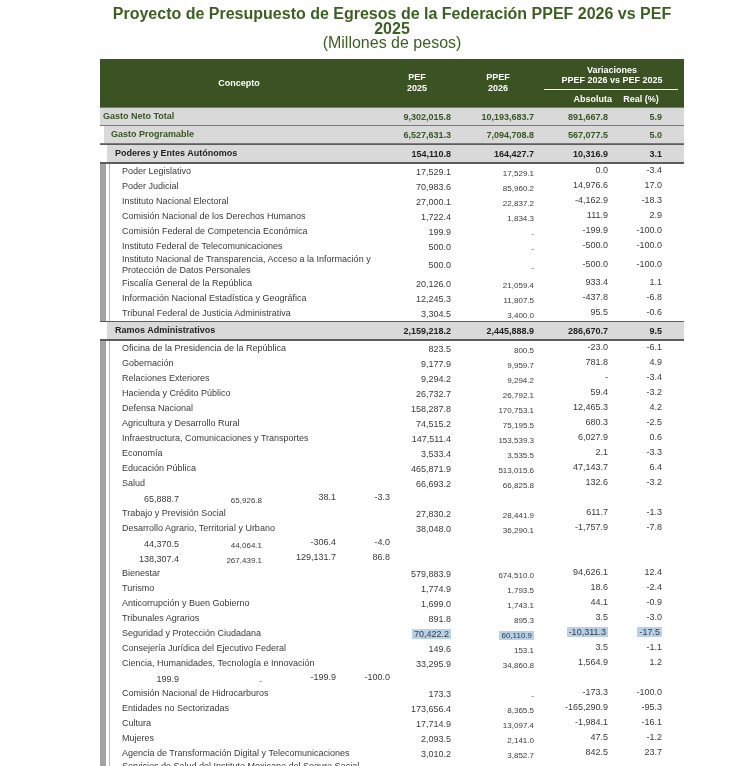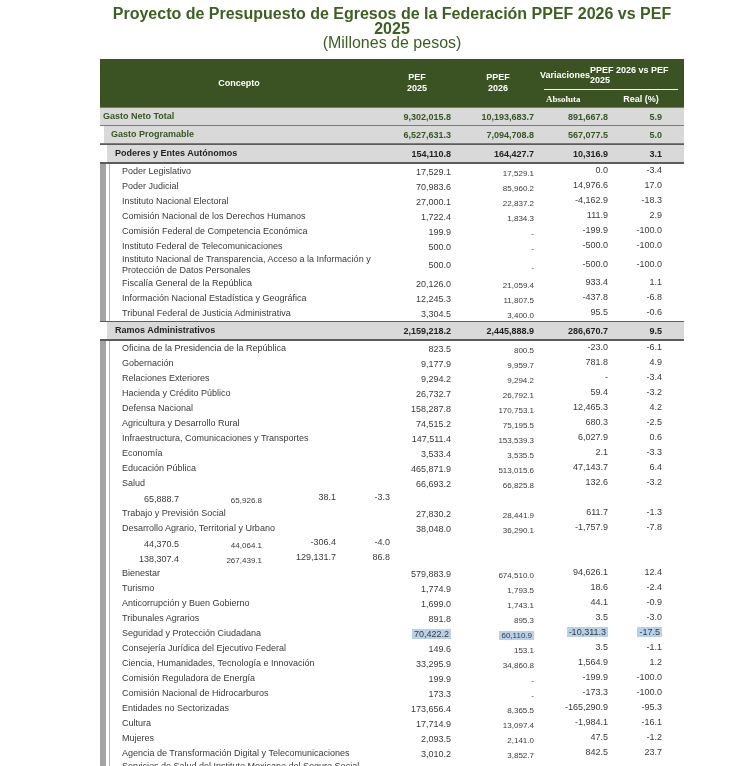--- a/index.html
+++ b/index.html
@@ -21,24 +21,24 @@
   
   .thead{
     display:flex;align-items:stretch;height:48px;
     background:var(--header-bg,#3b5323);color:#fff;font-size:9px;font-weight:bold;
   }
   .th{display:flex;flex-direction:column;align-items:center;justify-content:center;line-height:11px;}
   .th-concepto{flex:1;}
   .th-pef{width:78px;}
   .th-ppef{width:84px;}
   .th-var{width:144px;display:flex;flex-direction:column;}
-  .var-top{flex:1;display:flex;flex-direction:row;align-items:center;justify-content:center;line-height:10px;padding-top:3px;}
+  .var-top{flex:1;display:flex;flex-direction:column;align-items:center;justify-content:center;line-height:10px;padding-top:3px;}
   .var-line{height:1px;background:#fff;margin:1px 6px 0 4px;}
   .var-sub{height:17px;display:flex;align-items:center;}
-  .var-abs{width:72px;text-align:left;padding-left:6px;box-sizing:border-box;font-family:Liberation Serif, serif;}
+  .var-abs{width:72px;text-align:right;padding-left:6px;box-sizing:border-box;}
   .var-real{width:72px;text-align:center;padding-right:14px;box-sizing:border-box;}
   
   .tbody{border-bottom:2px solid #4a5d2e;}
   .row{display:flex;align-items:center;font-size:9px;}
   .cell{box-sizing:border-box;}
   .c-label{flex:1;line-height:11px;padding-right:4px;}
   .c-pef{width:78px;text-align:right;padding-right:5px;}
   .c-ppef{width:84px;text-align:right;padding-right:6px;}
   .c-abs{width:72px;text-align:right;padding-right:4px;}
   .c-real{width:72px;text-align:right;padding-right:22px;}
@@ -339,21 +339,20 @@
           <div class="cell c-real"><span class="val">-1.1</span></div>
         </div>
         <div class="row lv-item">
           <div class="cell c-label">Ciencia, Humanidades, Tecnología e Innovación</div>
           <div class="cell c-pef"><span class="val">33,295.9</span></div>
           <div class="cell c-ppef"><span class="val">34,860.8</span></div>
           <div class="cell c-abs"><span class="val">1,564.9</span></div>
           <div class="cell c-real"><span class="val">1.2</span></div>
         </div>
         <div class="row lv-item">
-          <div class="cell c-label">Comisión Reguladora de Energía</div>
           <div class="cell c-pef"><span class="val">199.9</span></div>
           <div class="cell c-ppef"><span class="val">-</span></div>
           <div class="cell c-abs"><span class="val">-199.9</span></div>
           <div class="cell c-real"><span class="val">-100.0</span></div>
         </div>
         <div class="row lv-item">
           <div class="cell c-label">Comisión Nacional de Hidrocarburos</div>
           <div class="cell c-pef"><span class="val">173.3</span></div>
           <div class="cell c-ppef"><span class="val">-</span></div>
           <div class="cell c-abs"><span class="val">-173.3</span></div>

